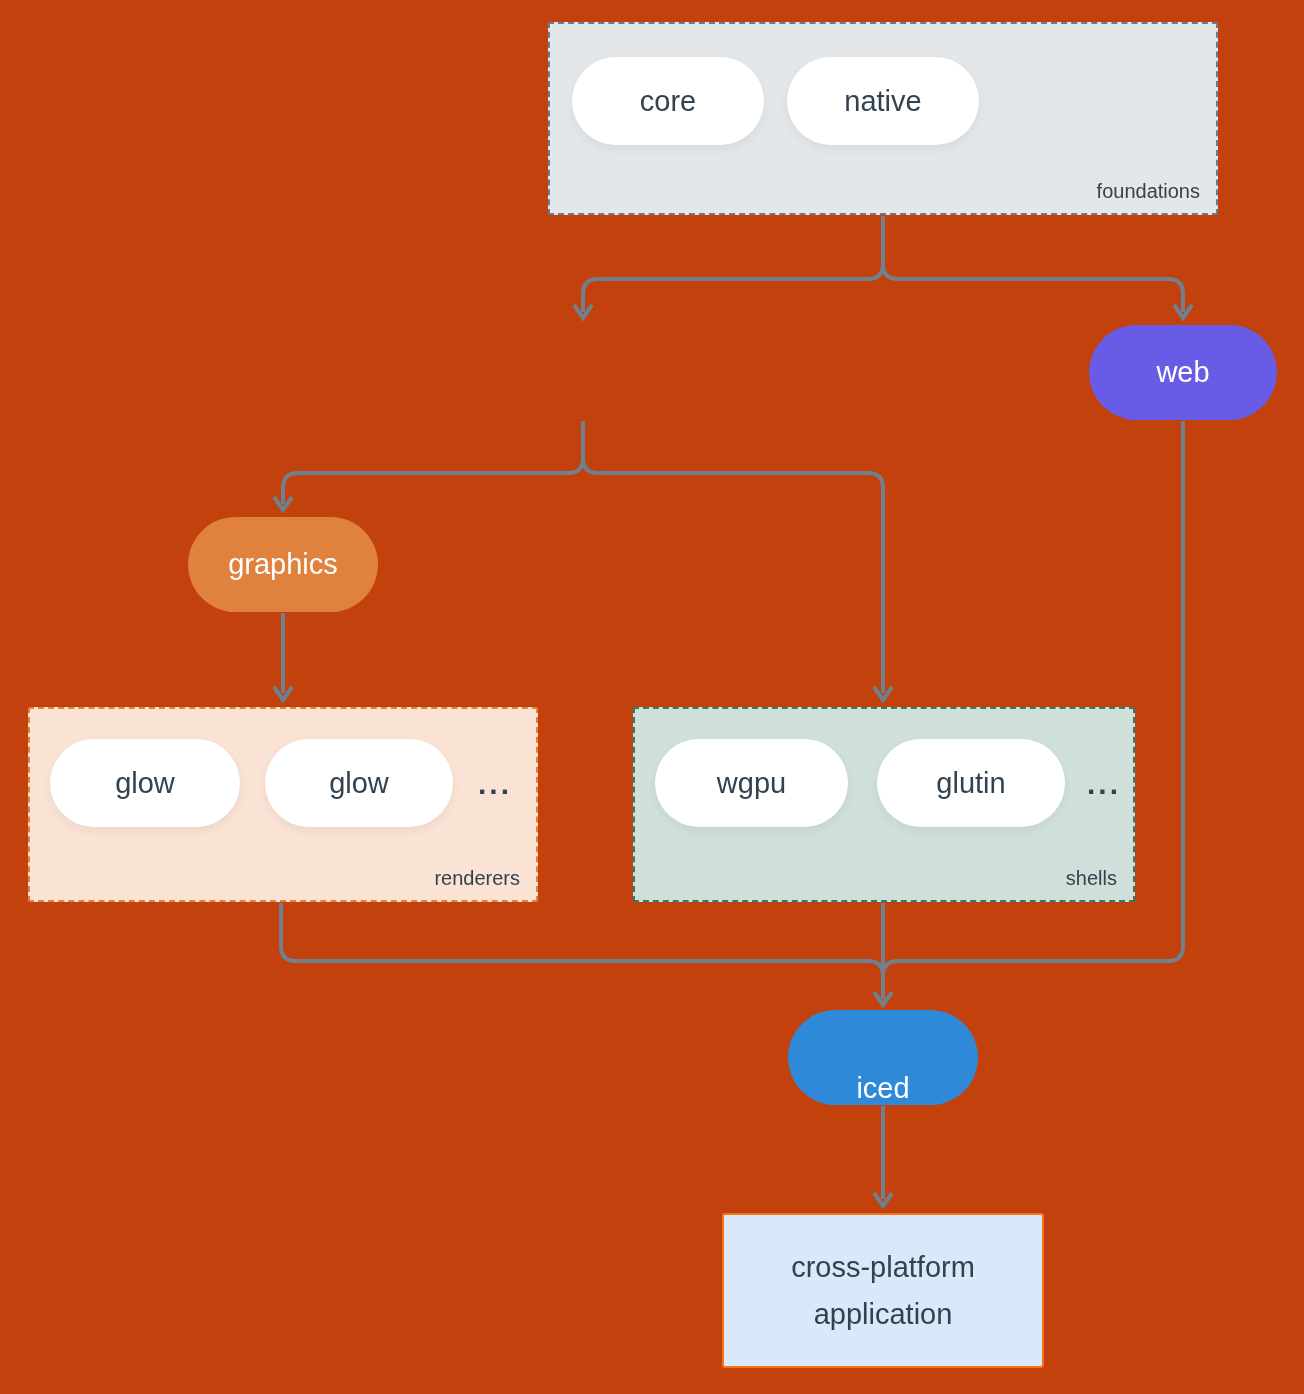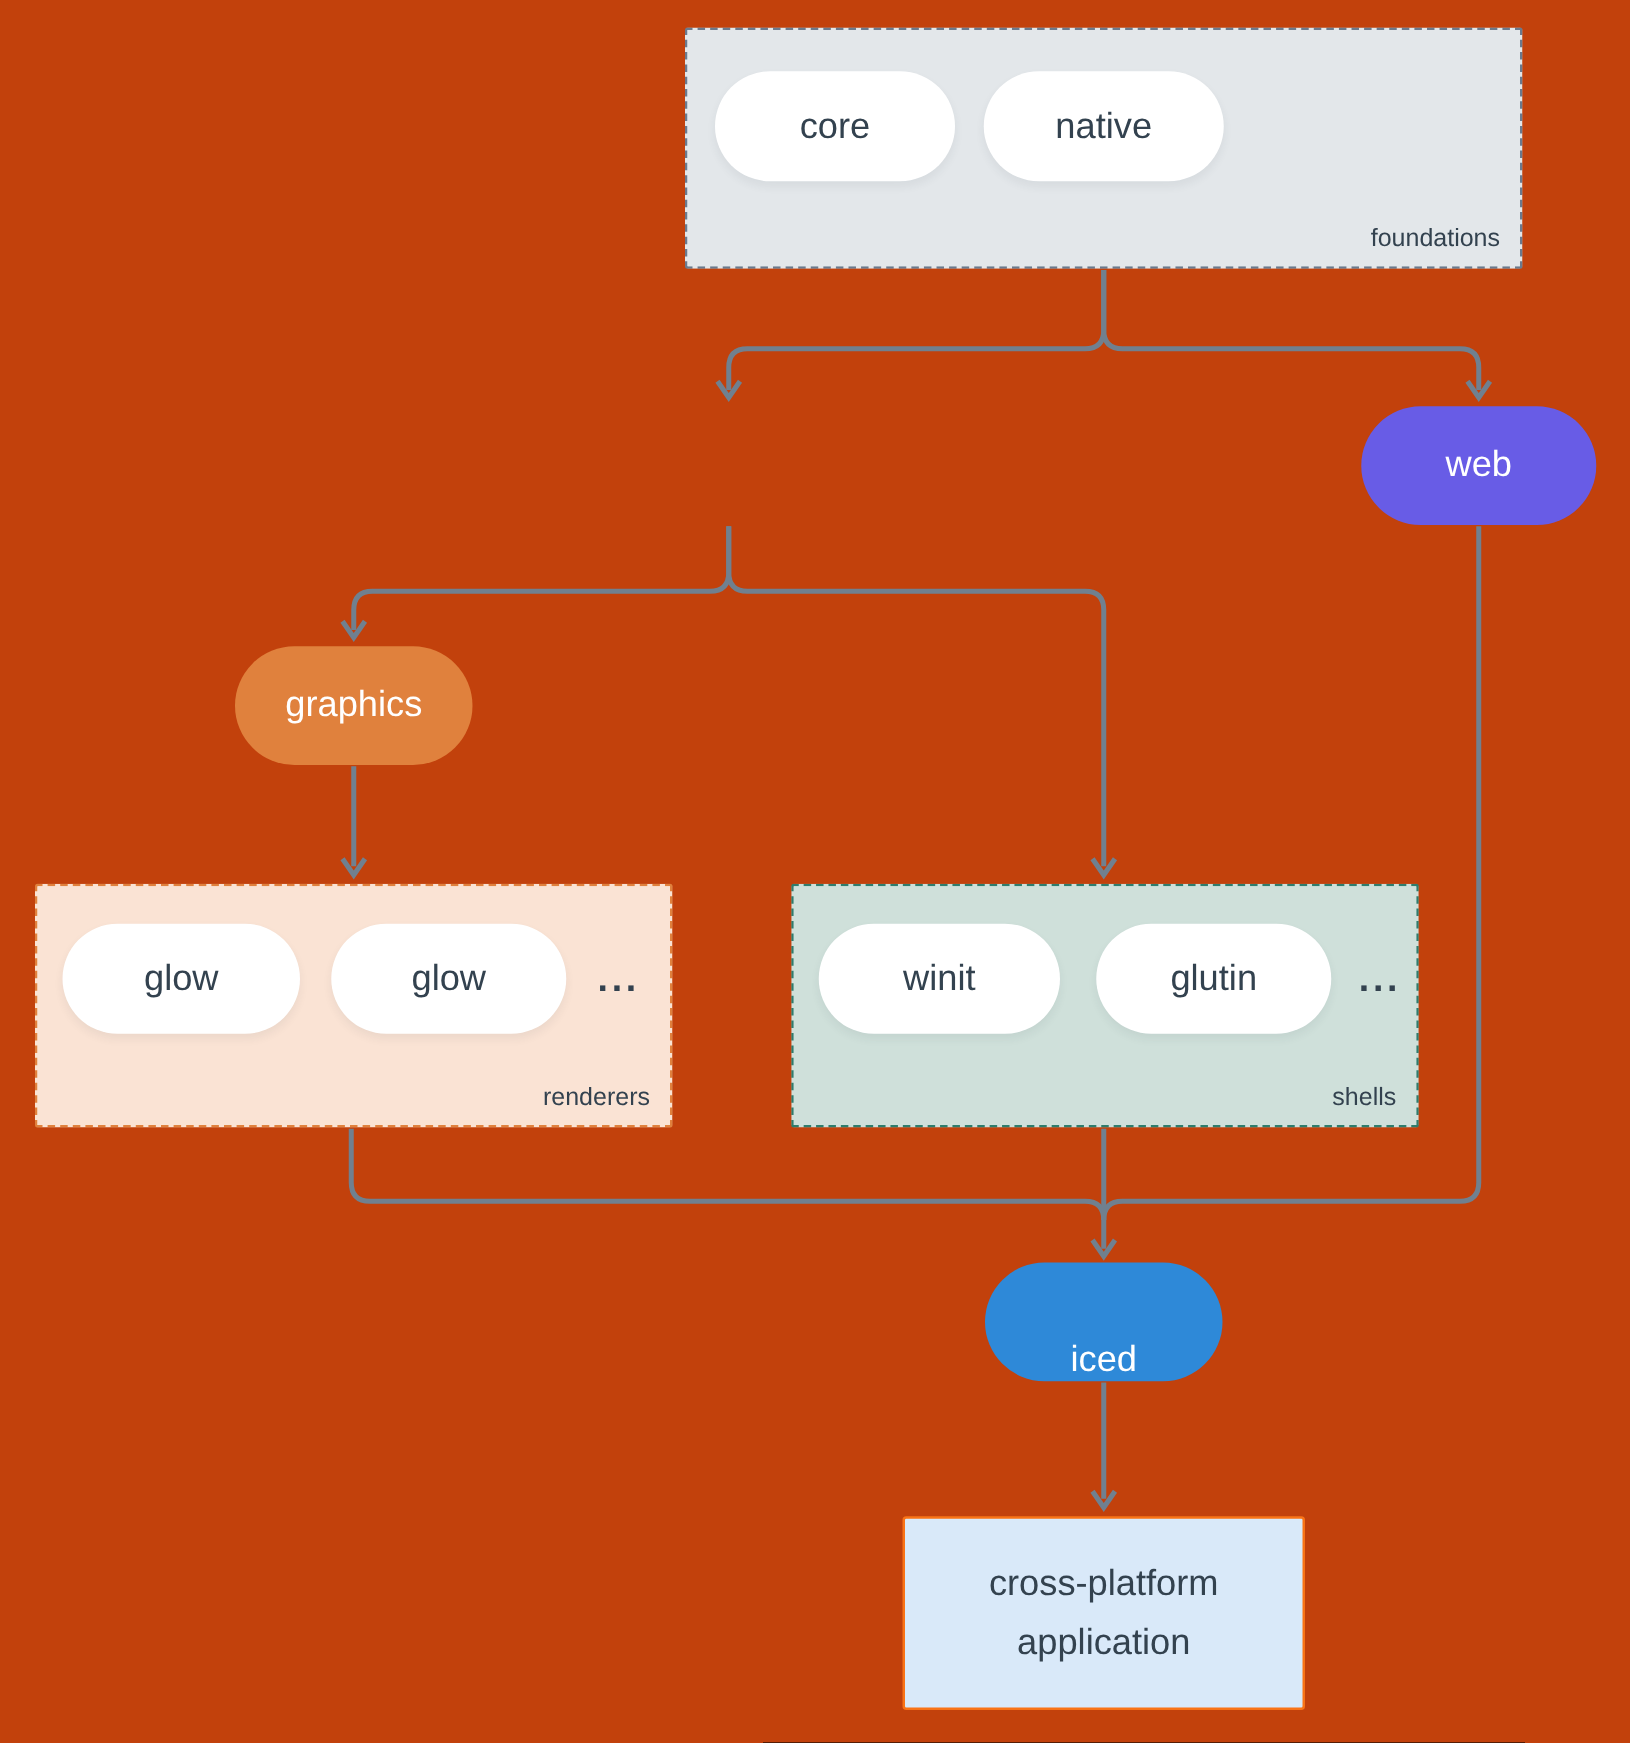--- a/index.html
+++ b/index.html
@@ -139,21 +139,21 @@
     </div>
     <div class="pill white" style="left:235px; top:30px; width:188px;">
       <span>glow</span>
     </div>
     <div class="ellipsis" style="left:448px; top:58px;">...</div>
     <div class="group-label">renderers</div>
   </div>
 
   <div class="group shells">
     <div class="pill white" style="left:20px; top:30px; width:193px;">
-      <span>winit</span>
+      <span>wgpu</span>
     </div>
     <div class="pill white" style="left:242px; top:30px; width:188px;">
       <span>glutin</span>
     </div>
     <div class="ellipsis" style="left:452px; top:58px;">...</div>
     <div class="group-label">shells</div>
   </div>
 
   <div class="pill node blue" style="left:788px; top:1010px;align-items:flex-end;">
     <span>iced</span>

